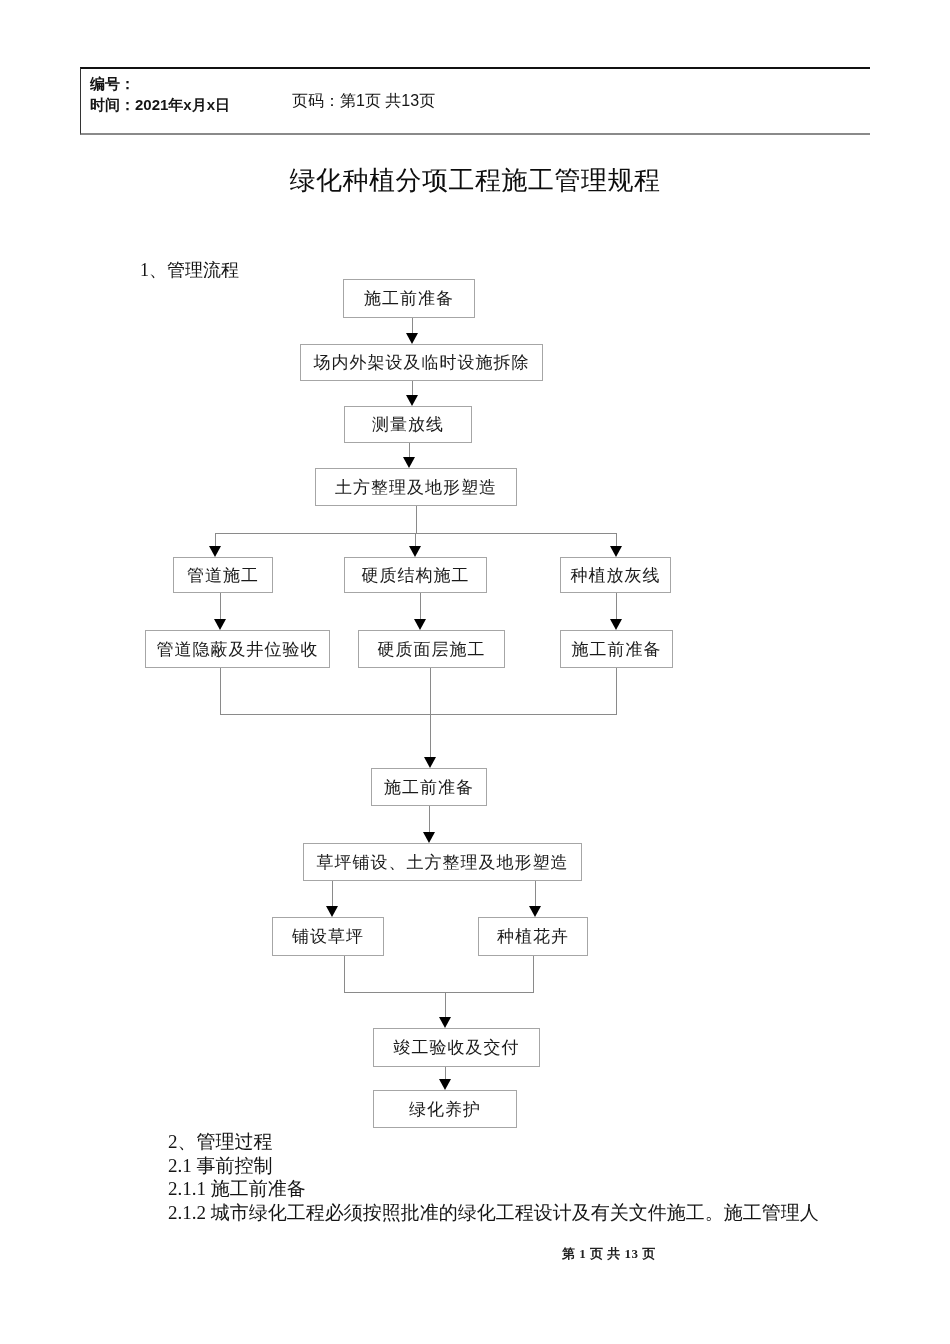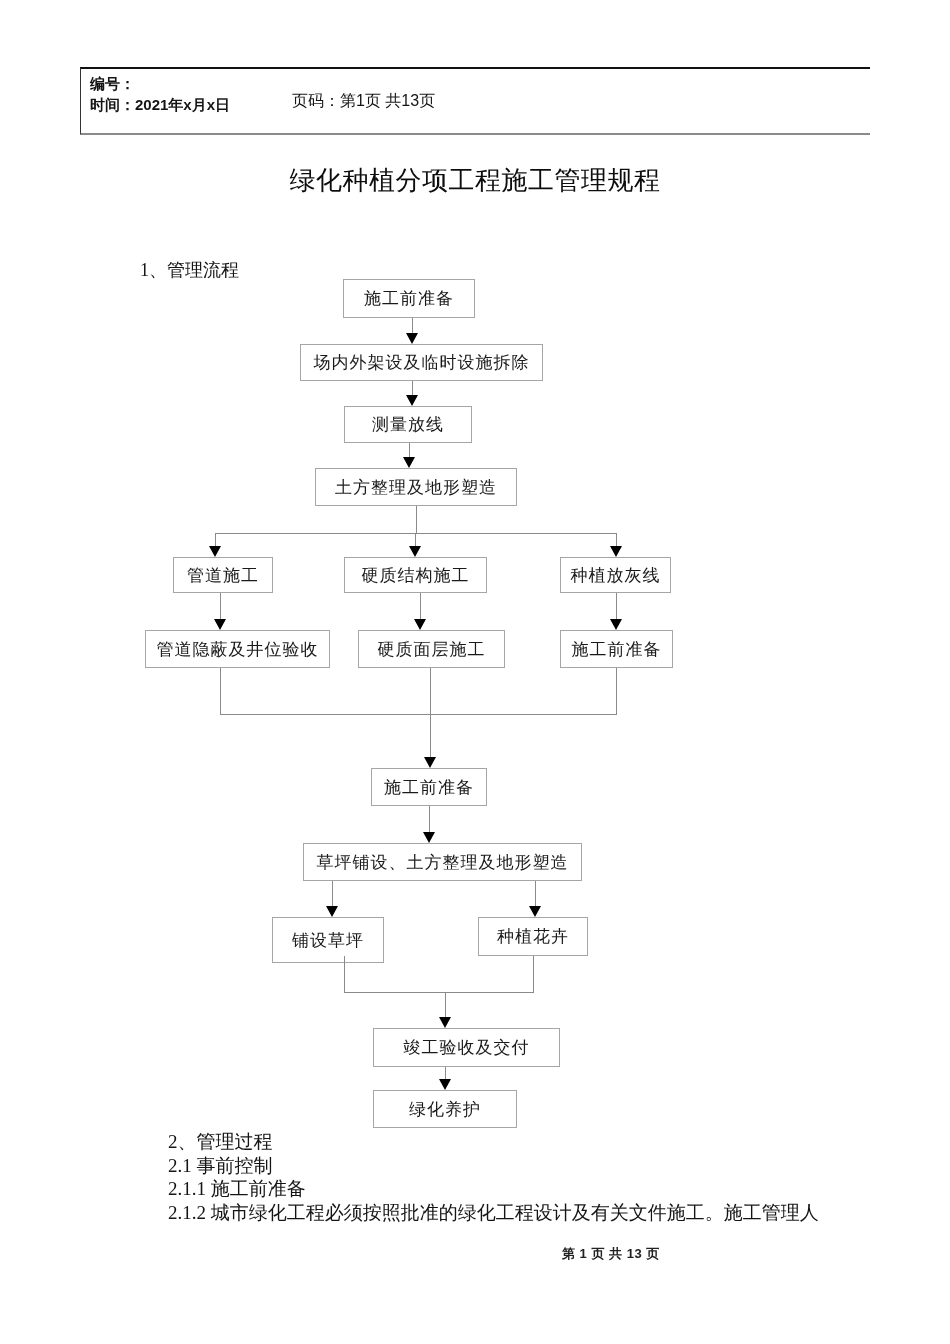--- a/index.html
+++ b/index.html
@@ -22,21 +22,21 @@
            display:flex; align-items:center; justify-content:center;
            font-size:21px; font-weight:700; letter-spacing:1px; }
   .ht-c3 { flex:1; display:flex; align-items:center; padding-left:9px; font-size:16px; font-weight:400; }
 
   
   .doc-title { position:absolute; left:0; top:164px; width:100%; text-align:center;
                font-size:26px; line-height:34px; letter-spacing:0.5px; color:#0d0d0d; }
   .h-sec1 { position:absolute; left:140px; top:258px; font-size:18px; }
   .body-lines { position:absolute; left:141px; top:1130px; font-size:19px; line-height:23.7px; white-space:nowrap;margin-left:27px; }
   .footer { position:absolute; left:562px; top:1245px; font-size:13px; font-weight:600;
-            font-family:Liberation Sans, sans-serif; letter-spacing:0.5px; color:#222; }
+            font-family:Liberation Serif, serif; letter-spacing:0.5px; color:#222; }
 
   
   .fnode {
     position:absolute; box-sizing:border-box; border:1px solid #a6a6a6; background:#fff;
     display:flex; align-items:center; justify-content:center;
     font-size:17px; letter-spacing:1px; white-space:nowrap; color:#1a1a1a;
   }
   .vline { position:absolute; width:1px; background:#8a8a8a; }
   .hline { position:absolute; height:1px; background:#8a8a8a; }
   .arr { position:absolute; width:0; height:0;
@@ -66,23 +66,23 @@
   <div class="fnode" style="left:344px;top:406px;width:128px;height:37px">测量放线</div>
   <div class="fnode" style="left:315px;top:468px;width:202px;height:38px">土方整理及地形塑造</div>
   <div class="fnode" style="left:173px;top:557px;width:100px;height:36px">管道施工</div>
   <div class="fnode" style="left:344px;top:557px;width:143px;height:36px">硬质结构施工</div>
   <div class="fnode" style="left:560px;top:557px;width:111px;height:36px">种植放灰线</div>
   <div class="fnode" style="left:145px;top:630px;width:185px;height:38px">管道隐蔽及井位验收</div>
   <div class="fnode" style="left:358px;top:630px;width:147px;height:38px">硬质面层施工</div>
   <div class="fnode" style="left:560px;top:630px;width:113px;height:38px">施工前准备</div>
   <div class="fnode" style="left:371px;top:768px;width:116px;height:38px">施工前准备</div>
   <div class="fnode" style="left:303px;top:843px;width:279px;height:38px">草坪铺设、土方整理及地形塑造</div>
-  <div class="fnode" style="left:272px;top:917px;width:112px;height:46px">铺设草坪</div>
+  <div class="fnode" style="left:272px;top:917px;width:112px;height:39px">铺设草坪</div>
   <div class="fnode" style="left:478px;top:917px;width:110px;height:39px">种植花卉</div>
-  <div class="fnode" style="left:373px;top:1028px;width:187px;height:39px">竣工验收及交付</div>
+  <div class="fnode" style="left:373px;top:1028px;width:167px;height:39px">竣工验收及交付</div>
   <div class="fnode" style="left:373px;top:1090px;width:144px;height:38px">绿化养护</div>
 
   <div class="vline" style="left:412px;top:318px;height:15px"></div>
   <div class="arr" style="left:406px;top:333px"></div>
   <div class="vline" style="left:412px;top:381px;height:14px"></div>
   <div class="arr" style="left:406px;top:395px"></div>
   <div class="vline" style="left:409px;top:443px;height:14px"></div>
   <div class="arr" style="left:403px;top:457px"></div>
 
   <div class="vline" style="left:416px;top:506px;height:27px"></div>

